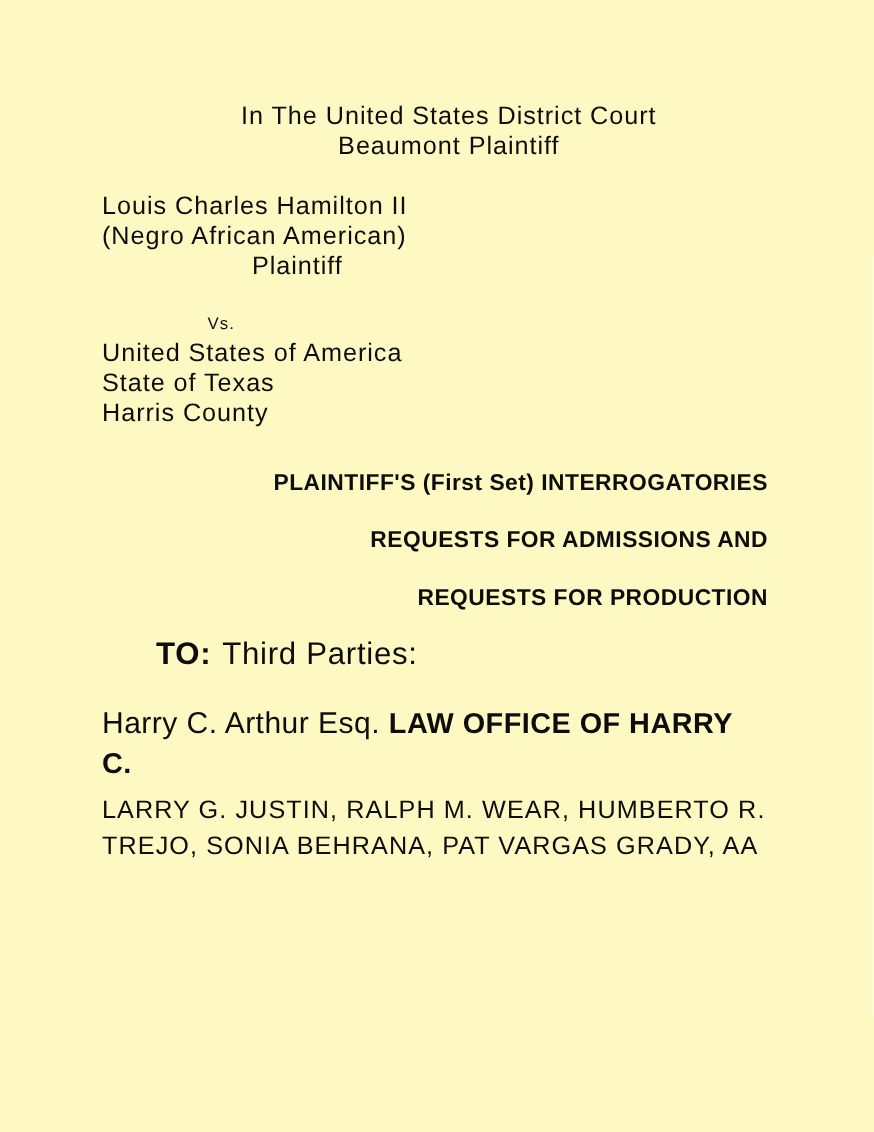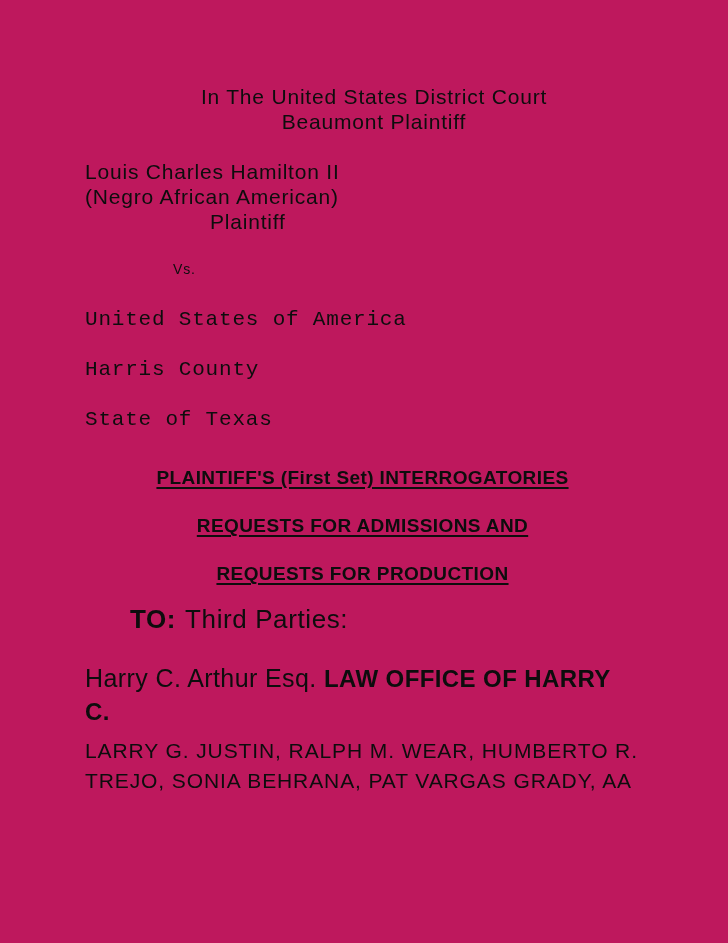--- a/index.html
+++ b/index.html
@@ -4,21 +4,21 @@
 <style>
   html, body {
     margin: 0;
     padding: 0;
     background: #ffffff;
   }
   .page {
     position: relative;
     width: 728px;
     height: 943px;
-    background: #be185d;
+    background: #fef9c3;
     color: #0d0d0d;
     font-family: "Liberation Sans", "DejaVu Sans", sans-serif;
     box-sizing: border-box;
     padding: 84px 88px 0 85px;
     overflow: hidden;
   }
 
   
   .court-header {
     width: 578px;           
@@ -42,39 +42,37 @@
     line-height: 25px;
     letter-spacing: 0.8px;
     padding-left: 88px;
     margin-top: 23px;
   }
 
   .defendant-line {
     font-size: 21px;
     line-height: 25px;
     letter-spacing: 0.8px;
-    margin-top: 25px;
-    font-family: Liberation Mono, monospace;
   }
 
   
   .headings-block {
     width: 555px;
     text-align: center;
     margin-top: 34px;
   }
   .doc-heading {
     font-size: 19px;
     font-weight: bold;
     line-height: 24px;
     letter-spacing: 0.4px;
-    text-decoration: underline;
     text-decoration-thickness: 2px;
     text-underline-offset: 3px;
     margin-bottom: 24px;
+    text-align: right;
   }
   .doc-heading:nth-child(2) { }
   .doc-heading:last-child  { margin-bottom: 0; }
 
   
   .to-line {
     margin-top: 16px;
     padding-left: 45px;
     font-size: 26px;
     line-height: 34px;
@@ -118,22 +116,22 @@
 
   <div class="party-block">
     <div>Louis Charles Hamilton II</div>
     <div>(Negro African American)</div>
     <div class="role-line">Plaintiff</div>
   </div>
 
   <div class="versus-line">Vs.</div>
 
   <div class="defendant-line">United States of America</div>
+  <div class="defendant-line">State of Texas</div>
   <div class="defendant-line">Harris County</div>
-  <div class="defendant-line">State of Texas</div>
 
   <div class="headings-block">
     <div class="doc-heading">PLAINTIFF'S (First Set) INTERROGATORIES</div>
     <div class="doc-heading">REQUESTS FOR ADMISSIONS AND</div>
     <div class="doc-heading">REQUESTS FOR PRODUCTION</div>
   </div>
 
   <div class="to-line">
     <span class="to-label">TO:</span><span class="to-value">Third Parties:</span>
   </div>

